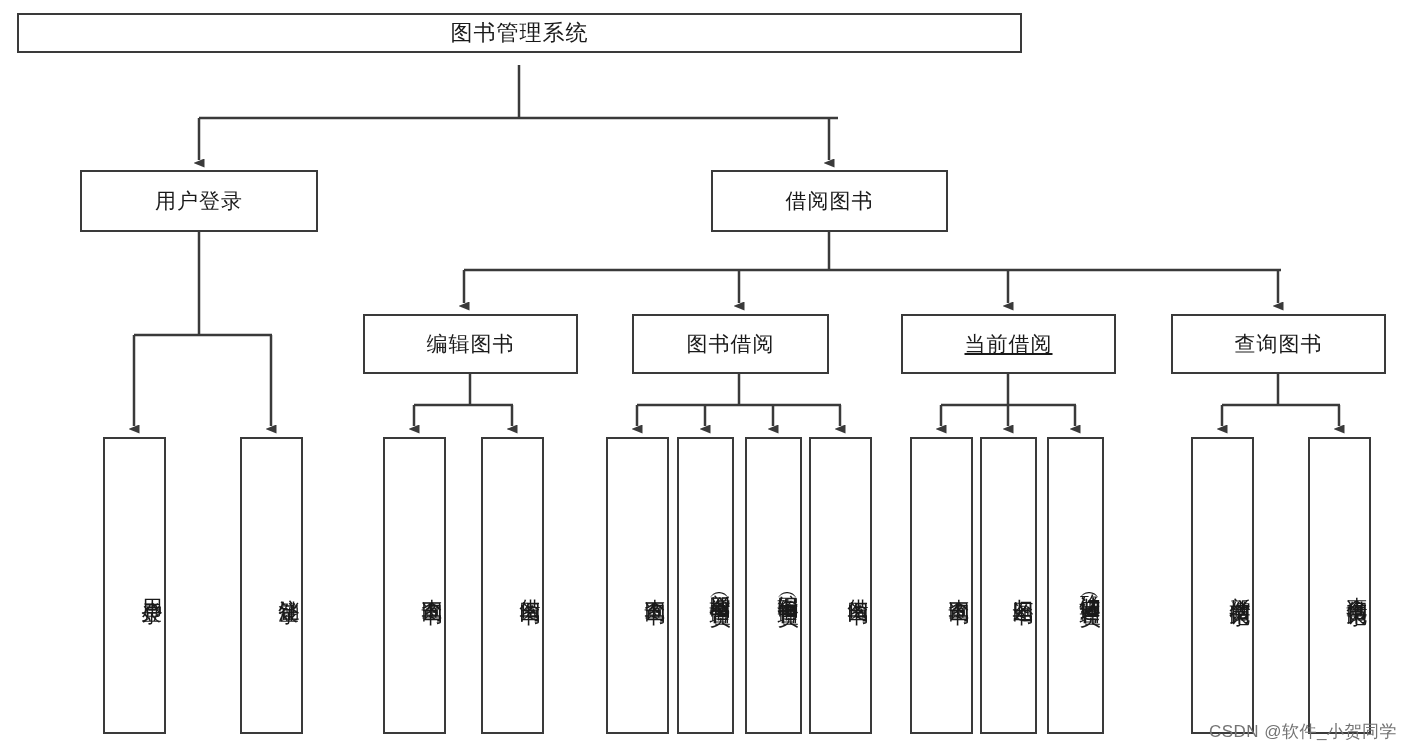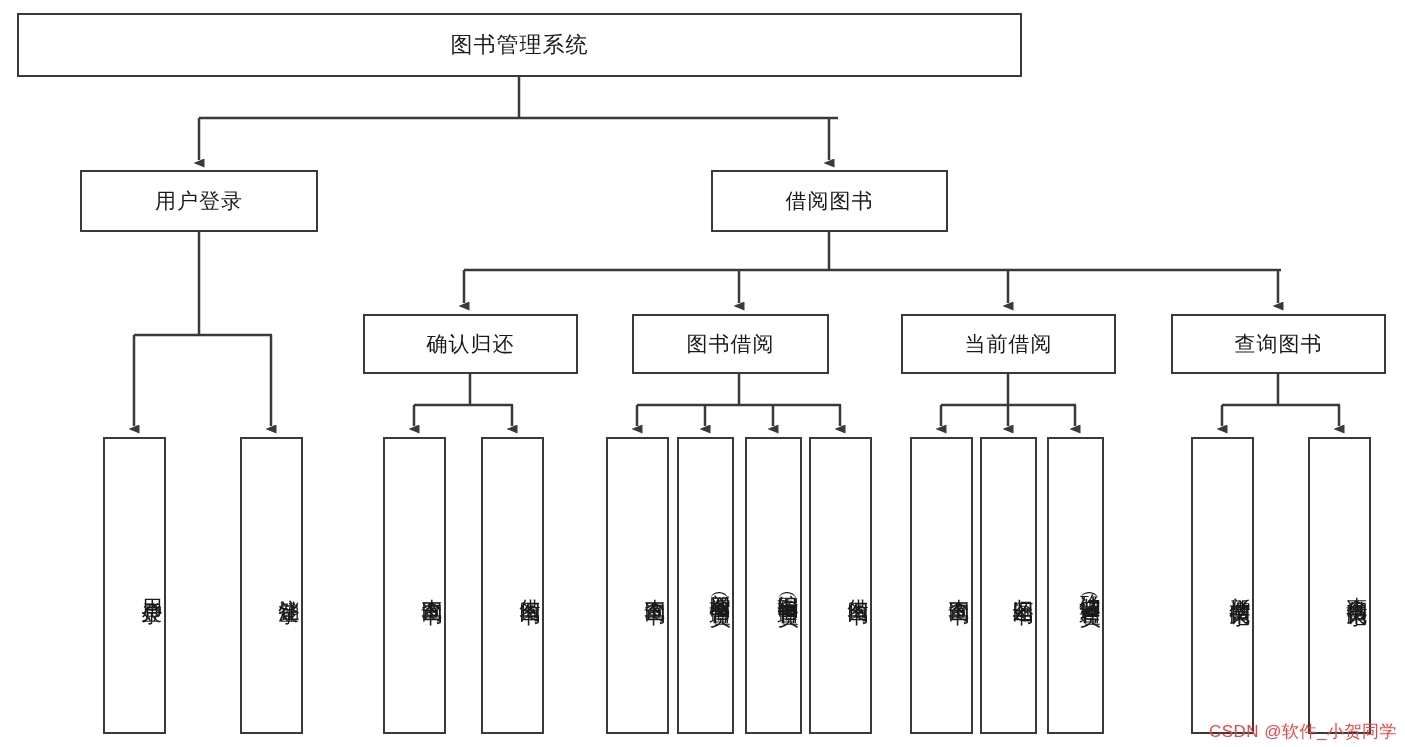--- a/index.html
+++ b/index.html
@@ -52,21 +52,21 @@
     justify-content: center;
   }
   .node.root {
     font-size: 22px;
   }
   .watermark {
     position: absolute;
     right: 8px;
     bottom: 4px;
     font-size: 17px;
-    color: #ef4444;
+    color: #737373;
     letter-spacing: 0.5px;
     white-space: nowrap;
     z-index: 5;
   }
 </style>
 </head>
 <body>
 
 <div id="canvas">
 
@@ -113,28 +113,28 @@
       <path d="M1008,405 L1008,426" marker-end="url(#arrow)"></path>
       <path d="M1075,405 L1075,426" marker-end="url(#arrow)"></path>
 
       <path d="M1278,374 L1278,405"></path>
       <path d="M1222,405 L1340,405"></path>
       <path d="M1222,405 L1222,426" marker-end="url(#arrow)"></path>
       <path d="M1339,405 L1339,426" marker-end="url(#arrow)"></path>
     </g>
   </svg>
 
-  <div class="node horiz root" style="left:17px; top:13px; width:1005px; height:64px;">图书管理系统</div>
+  <div class="node horiz root" style="left:17px; top:13px; width:1005px; height:40px;">图书管理系统</div>
 
   <div class="node horiz" style="left:80px; top:170px; width:238px; height:62px;">用户登录</div>
   <div class="node horiz" style="left:711px; top:170px; width:237px; height:62px;">借阅图书</div>
 
-  <div class="node horiz" style="left:363px; top:314px; width:215px; height:60px;">确认归还</div>
+  <div class="node horiz" style="left:363px; top:314px; width:215px; height:60px;">编辑图书</div>
   <div class="node horiz" style="left:632px; top:314px; width:197px; height:60px;">图书借阅</div>
-  <div class="node horiz" style="left:901px; top:314px; width:215px; height:60px;">当前借阅</div>
+  <div class="node horiz" style="left:901px; top:314px; width:215px; height:60px;text-decoration:underline;">当前借阅</div>
   <div class="node horiz" style="left:1171px; top:314px; width:215px; height:60px;">查询图书</div>
 
   <div class="node vert" style="left:103px; top:437px; width:63px; height:297px;">用户登录</div>
   <div class="node vert" style="left:240px; top:437px; width:63px; height:297px;">注销登录</div>
 
   <div class="node vert" style="left:383px; top:437px; width:63px; height:297px;">查询图书</div>
   <div class="node vert" style="left:481px; top:437px; width:63px; height:297px;">借阅图书</div>
 
   <div class="node vert" style="left:606px; top:437px; width:63px; height:297px;">查询图书</div>
   <div class="node vert" style="left:677px; top:437px; width:57px; height:297px;">新增图书（管理员）</div>

